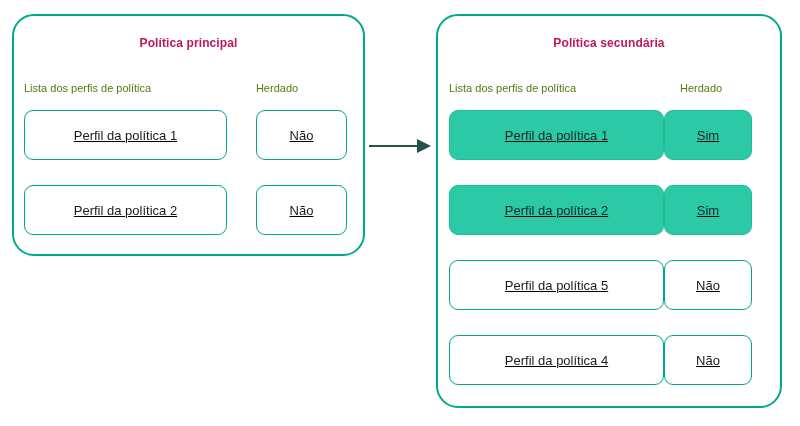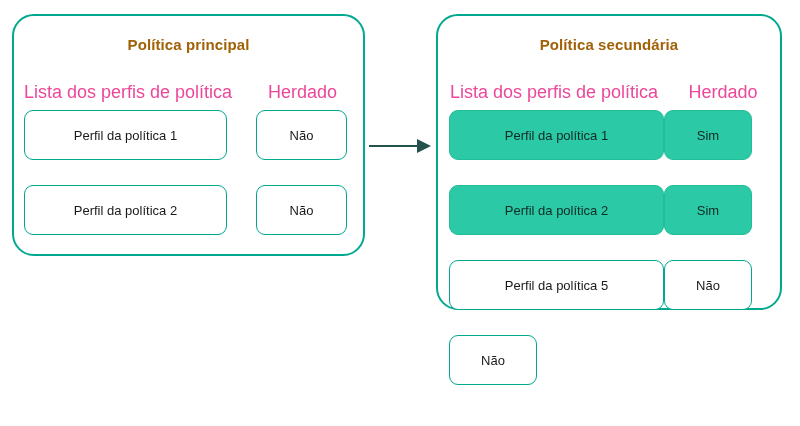--- a/index.html
+++ b/index.html
@@ -22,63 +22,63 @@
 
   
   .panel {
     position: absolute;
     box-sizing: border-box;
     border: 2px solid var(--teal, #00A88F);
     border-radius: 22px;
     background: #ffffff;
   }
   #panel-primary   { left: 12px;  top: 14px; width: 353px; height: 242px; }
-  #panel-secondary { left: 436px; top: 14px; width: 346px; height: 296px; }
+  #panel-secondary { left: 436px; top: 14px; width: 346px; height: 394px; }
 
   .panel-title {
     position: absolute;
     left: 0;
     right: 0;
     top: 20px;
     text-align: center;
-    font-size: 15px;
+    font-size: 12px;
     font-weight: bold;
-    color: #a16207;
+    color: #be185d;
     letter-spacing: 0.1px;
   }
 
   
   .col-headers {
     position: absolute;
     top: 66px;
     left: 0;
     right: 0;
     display: flex;
     align-items: baseline;
   }
   .col-header {
-    font-size: 18px;
-    color: #ec4899;
-    text-align: center;
+    font-size: 11px;
+    color: #4d7c0f;
     white-space: nowrap;
   }
 
   
   .rows {
     position: absolute;
     left: 0;
     right: 0;
     top: 94px;
     display: flex;
     flex-direction: column;
     gap: 25px;
   }
   .row {
     display: flex;
     align-items: center;
+    text-decoration: underline;
   }
 
   .cell {
     box-sizing: border-box;
     height: 50px;
     border: 1.6px solid var(--teal, #00A88F);
     border-radius: 9px;
     background: #ffffff;
     display: flex;
     align-items: center;
@@ -163,18 +163,19 @@
         </div>
         <div class="row">
           <div class="cell cell-profile filled">Perfil da política 2</div>
           <div class="cell cell-inherit filled">Sim</div>
         </div>
         <div class="row">
           <div class="cell cell-profile">Perfil da política 5</div>
           <div class="cell cell-inherit">Não</div>
         </div>
         <div class="row">
+          <div class="cell cell-profile">Perfil da política 4</div>
           <div class="cell cell-inherit">Não</div>
         </div>
       </div>
   </div>
 
 </div>
 
 </body></html>

